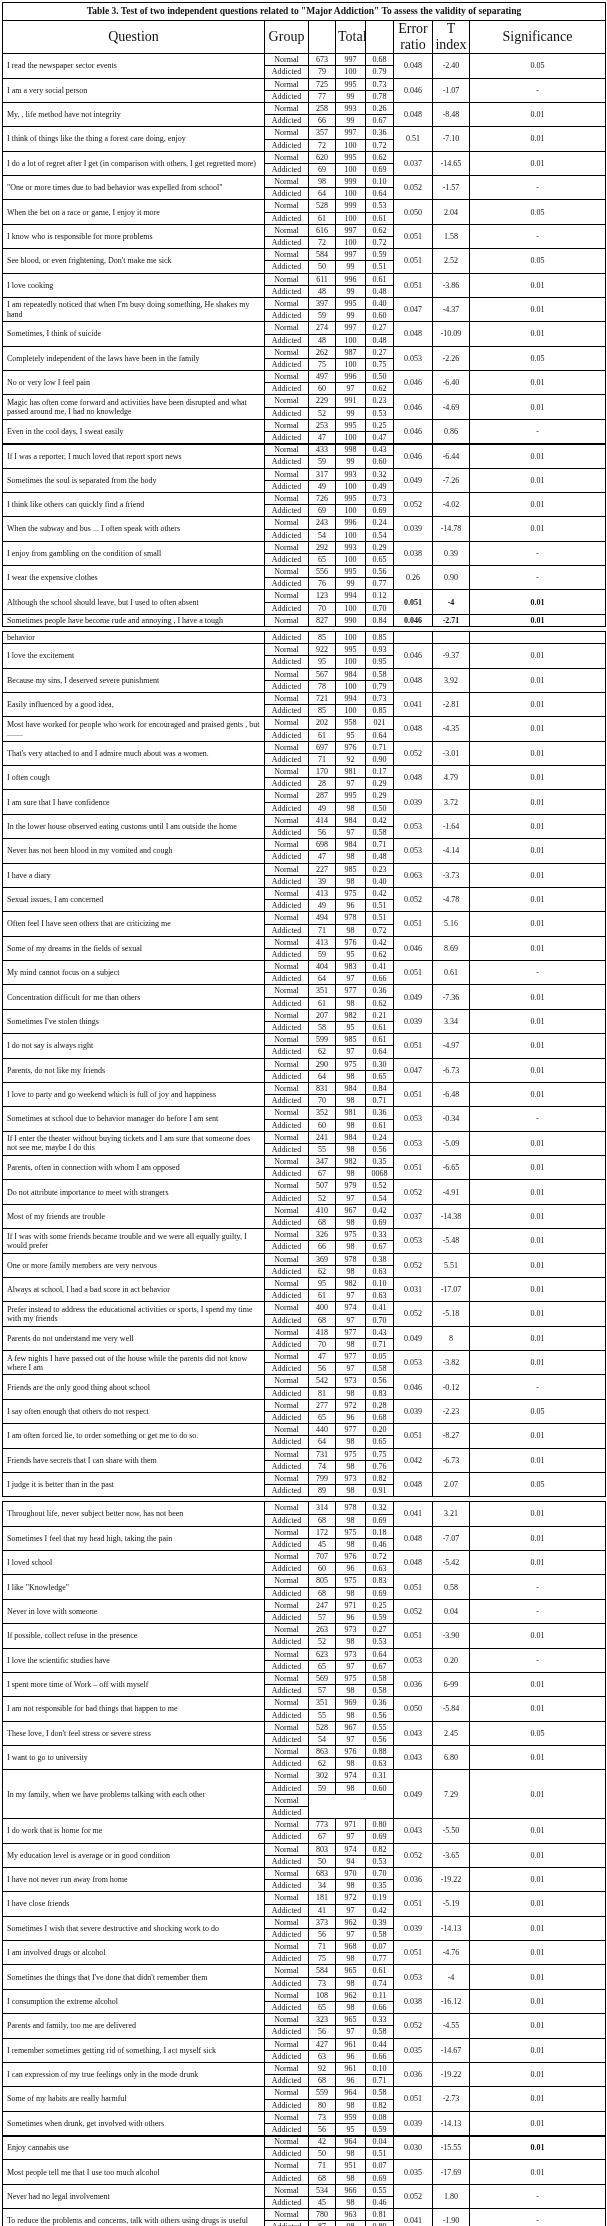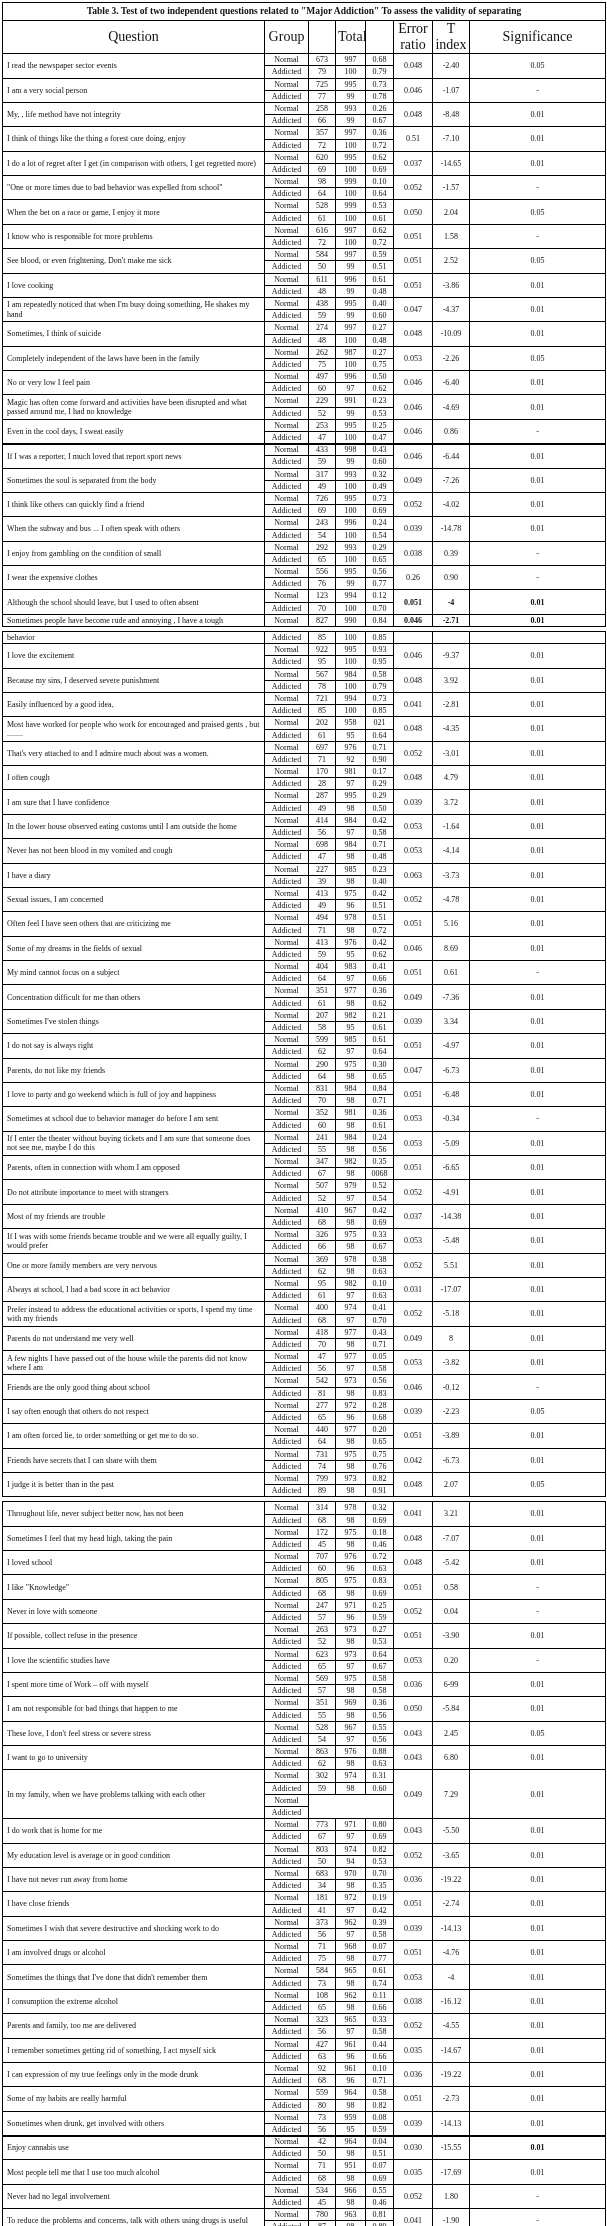--- a/index.html
+++ b/index.html
@@ -203,21 +203,21 @@
         </tr>
         <tr class="sub">
           <td class="c">Addicted</td>
           <td class="c">48</td>
           <td class="c">99</td>
           <td class="c">0.48</td>
         </tr>
         <tr class="sub">
           <td class="q" rowspan="2">I am repeatedly noticed that when I'm busy doing something, He shakes my hand</td>
           <td class="c">Normal</td>
-          <td class="c">438</td>
+          <td class="c">397</td>
           <td class="c">995</td>
           <td class="c">0.40</td>
           <td class="c" rowspan="2">0.047</td>
           <td class="c" rowspan="2">-4.37</td>
           <td class="c" rowspan="2">0.01</td>
         </tr>
         <tr class="sub">
           <td class="c">Addicted</td>
           <td class="c">59</td>
           <td class="c">99</td>
@@ -961,21 +961,21 @@
           <td class="c">96</td>
           <td class="c">0.68</td>
         </tr>
         <tr class="sub">
           <td class="q" rowspan="2">I am often forced lie, to order something or get me to do so.</td>
           <td class="c">Normal</td>
           <td class="c">440</td>
           <td class="c">977</td>
           <td class="c">0.20</td>
           <td class="c" rowspan="2">0.051</td>
-          <td class="c" rowspan="2">-3.89</td>
+          <td class="c" rowspan="2">-8.27</td>
           <td class="c" rowspan="2">0.01</td>
         </tr>
         <tr class="sub">
           <td class="c">Addicted</td>
           <td class="c">64</td>
           <td class="c">98</td>
           <td class="c">0.65</td>
         </tr>
         <tr class="sub">
           <td class="q" rowspan="2">Friends have secrets that I can share with them</td>
@@ -1270,21 +1270,21 @@
           <td class="c">98</td>
           <td class="c">0.35</td>
         </tr>
         <tr class="sub">
           <td class="q" rowspan="2">I have  close friends</td>
           <td class="c">Normal</td>
           <td class="c">181</td>
           <td class="c">972</td>
           <td class="c">0.19</td>
           <td class="c" rowspan="2">0.051</td>
-          <td class="c" rowspan="2">-2.74</td>
+          <td class="c" rowspan="2">-5.19</td>
           <td class="c" rowspan="2">0.01</td>
         </tr>
         <tr class="sub">
           <td class="c">Addicted</td>
           <td class="c">41</td>
           <td class="c">97</td>
           <td class="c">0.42</td>
         </tr>
         <tr class="sub">
           <td class="q" rowspan="2">Sometimes I wish that severe destructive and shocking work to do</td>

